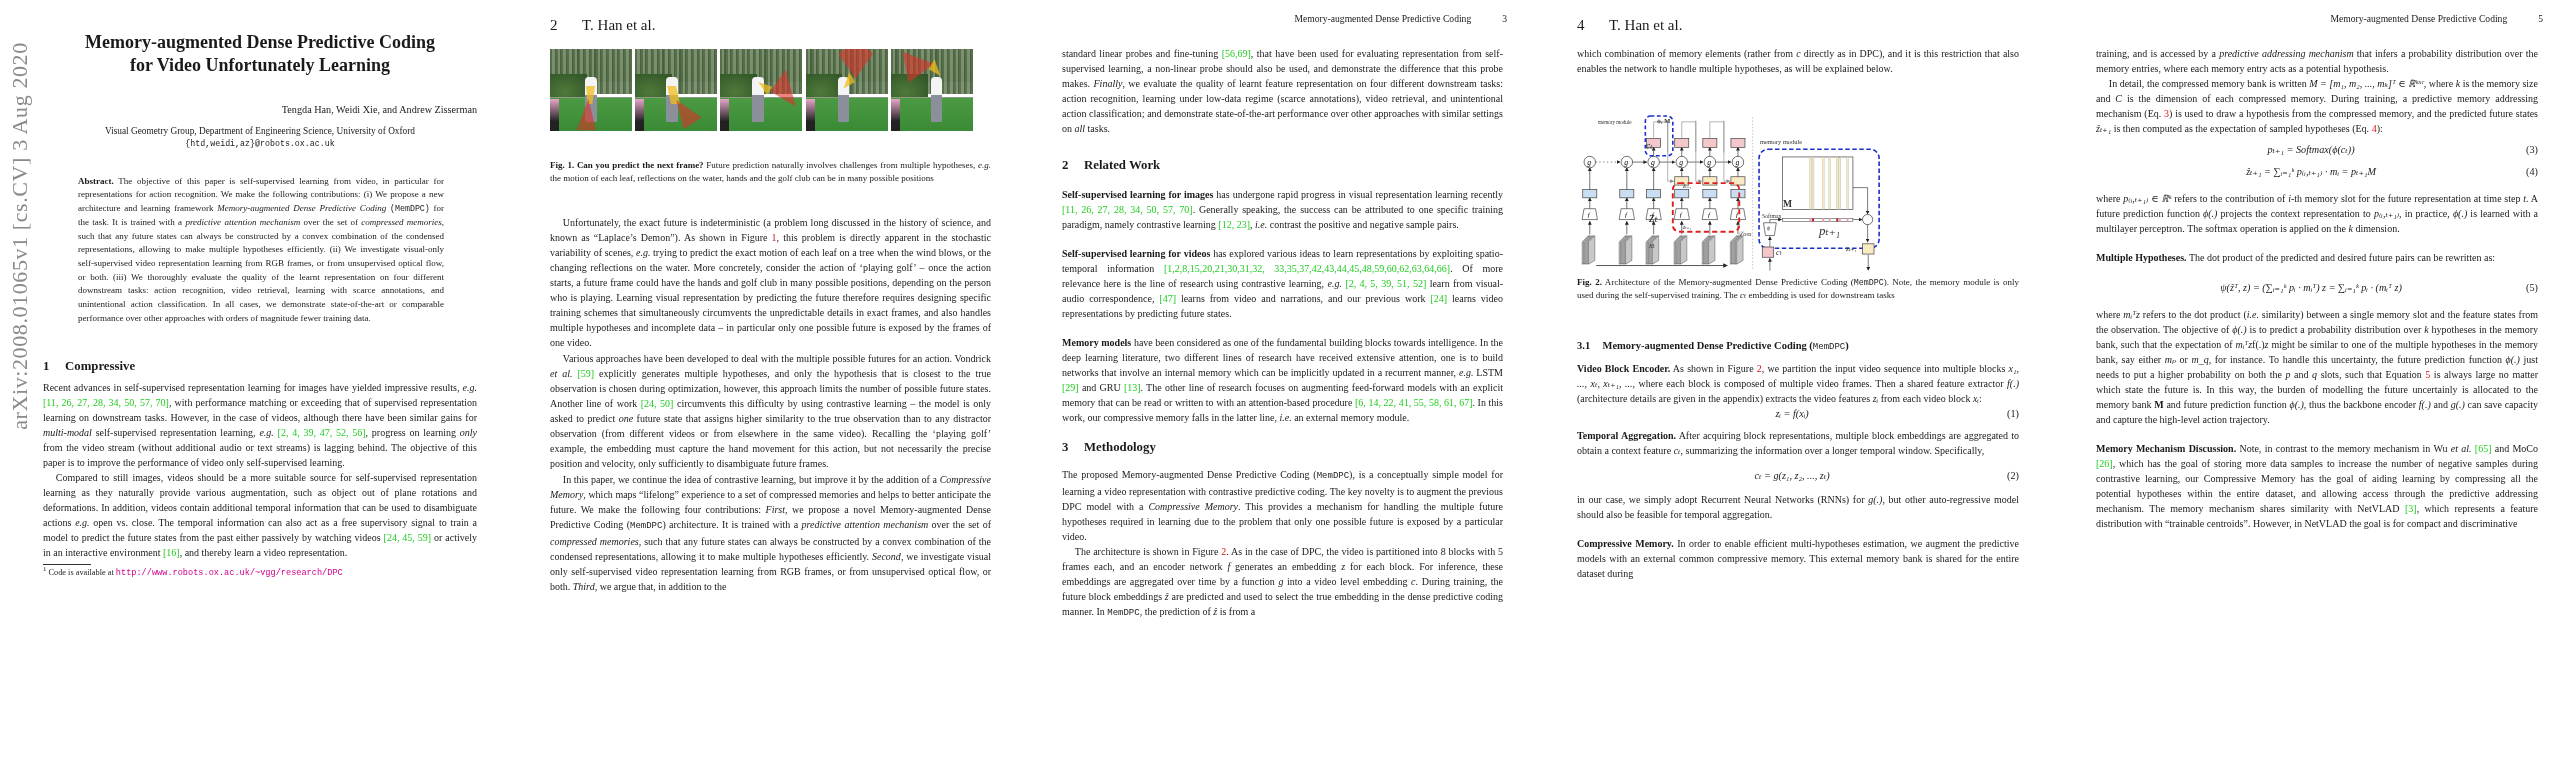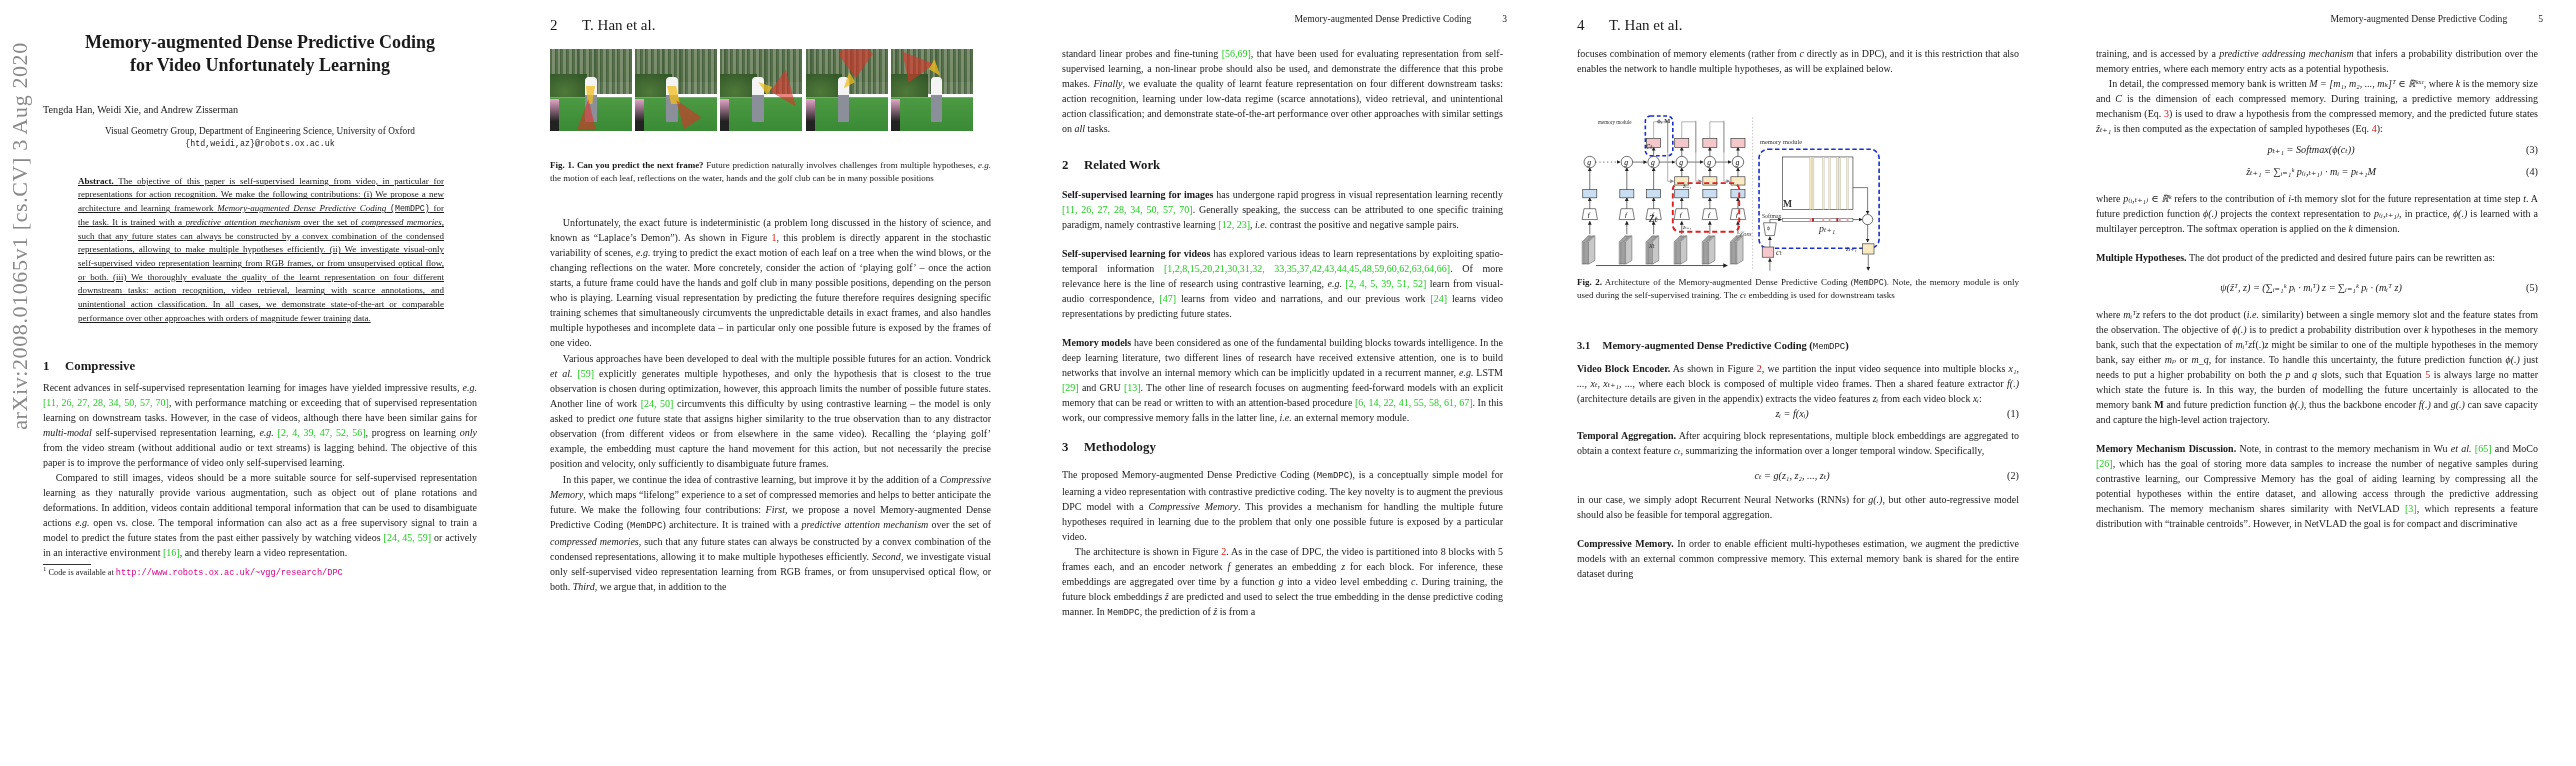--- a/index.html
+++ b/index.html
@@ -17,23 +17,23 @@
   .indent { text-indent: 12.8px; }
   .runhead { position: absolute; top: 17px; font-size: 15px; }
   .runhead .pn { display: inline-block; width: 32px; }
   .runhead-r { position: absolute; top: 12.8px; right: 38px; font-size: 9.6px; }
   .runhead-r .pn { display: inline-block; margin-left: 31px; }
   .cite { color: #22cc22; }
   .ref { color: #dd1111; }
   .url { color: #d0008c; font-family: "Liberation Mono", "DejaVu Sans Mono", monospace; font-size: 8.6px; }
   .mono { font-family: "Liberation Mono", "DejaVu Sans Mono", monospace; font-size: 9px; }
   h1.title { font-size: 18px; line-height: 23px; text-align: center; font-weight: bold; }
-  .authors { text-align: left; font-size: 10.2px; }
+  .authors { text-align: right; font-size: 10.2px; }
   .affil { text-align: center; font-size: 9.3px; line-height: 12.8px; }
-  .abstract { font-size: 9px; line-height: 13.7px; text-align: justify; text-decoration: underline; }
+  .abstract { font-size: 9px; line-height: 13.7px; text-align: justify; }
   h2.sec { font-size: 12.8px; font-weight: bold; }
   h2.sec .num { display: inline-block; width: 22px; }
   h3.sub { font-size: 10.5px; font-weight: bold; }
   h3.sub .num { display: inline-block; width: 25.5px; }
   .caption { font-size: 9px; line-height: 13.4px; text-align: justify; }
   .eq { display: flex; align-items: center; font-size: 10.2px; font-style: italic; }
   .eq .body { flex: 1; text-align: center; }
   .eq .no { font-style: normal; }
   .stamp { position: absolute; left: 3.8px; top: 19px; width: 32px; height: 434px; }
   .stamp span { position: absolute; left: 50%; top: 50%; transform: translate(-50%,-50%) rotate(-90deg); white-space: nowrap; font-size: 22px; color: #8a8a8a; font-family: "Liberation Serif", serif; letter-spacing: 0.6px; }
@@ -197,21 +197,21 @@
     </p>
   </div>
 </div>
 
 <div class="page" id="p4">
   <div class="runhead" style="left:31px;">
     <span class="pn">4</span><span>T. Han et al.</span>
   </div>
   <div class="col" style="top:46px;">
     <p>
-      <span>focuses combination of memory elements (rather from </span><i>c</i><span> directly as in DPC), and it is this restriction that also enables the network to handle multiple hypotheses, as will be explained below.</span>
+      <span>which combination of memory elements (rather from </span><i>c</i><span> directly as in DPC), and it is this restriction that also enables the network to handle multiple hypotheses, as will be explained below.</span>
     </p>
   </div>
 
   <div class="diagram" style="position:absolute; left:31px; top:114px;">
     <svg width="442" height="160" viewBox="0 0 692 250">
       <defs>
         <marker id="ar" markerWidth="6" markerHeight="6" refX="5" refY="3" orient="auto">
             <path d="M0,0 L6,3 L0,6 z" fill="#222"></path>
           </marker>
         <marker id="arg" markerWidth="6" markerHeight="6" refX="5" refY="3" orient="auto">
@@ -375,21 +375,21 @@
     <span class="lbl" style="left:69px;top:25.5px;font-size:9.6px;font-style:italic;">cₜ</span>
     <span class="lbl" style="left:72px;top:95px;font-size:14px;font-style:italic;">zₜ</span>
     <span class="lbl" style="left:72px;top:126px;font-size:8.3px;font-style:italic;">xₜ</span>
     <span class="lbl" style="left:106px;top:69px;font-size:5.7px;font-style:italic;">ẑₜ₊₁</span>
     <span class="lbl" style="left:106px;top:110px;font-size:5.7px;font-style:italic;">zₜ₊₁</span>
     <span class="lbl" style="left:161px;top:115px;font-size:6.4px;font-style:italic;">ℒoss</span>
     <span class="lbl" style="left:183px;top:24px;font-size:6.4px;">memory module</span>
     <span class="lbl" style="left:206px;top:84px;font-size:9.6px;font-weight:bold;">M</span>
     <span class="lbl" style="left:185px;top:99px;font-size:5.7px;">Softmax</span>
     <span class="lbl" style="left:190px;top:111px;font-size:5.7px;font-style:italic;">ϕ</span>
-    <span class="lbl" style="left:206px;top:109px;font-size:10px;font-style:italic;padding-left:36px;">pₜ₊₁</span>
+    <span class="lbl" style="left:206px;top:109px;font-size:13px;font-style:italic;padding-left:36px;">pₜ₊₁</span>
     <span class="lbl" style="left:199px;top:133px;font-size:8.3px;font-style:italic;">cₜ</span>
     <span class="lbl" style="left:269px;top:131px;font-size:7px;font-style:italic;">ẑₜ₊₁</span>
   </div>
 
   <div class="col" style="top:276px;">
     <div class="caption">
       <b>Fig. 2.</b><span> Architecture of the Memory-augmented Dense Predictive Coding (</span><span class="mono" style="font-size:8.3px;">MemDPC</span><span>). Note, the memory module is only used during the self-supervised training. The </span><i>cₜ</i><span> embedding is used for downstream tasks</span>
     </div>
     <h3 class="sub" style="margin-top:37px;">
       <span class="num">3.1</span><span>Memory-augmented Dense Predictive Coding (</span><span class="mono" style="font-weight:normal;">MemDPC</span><span>)</span>

